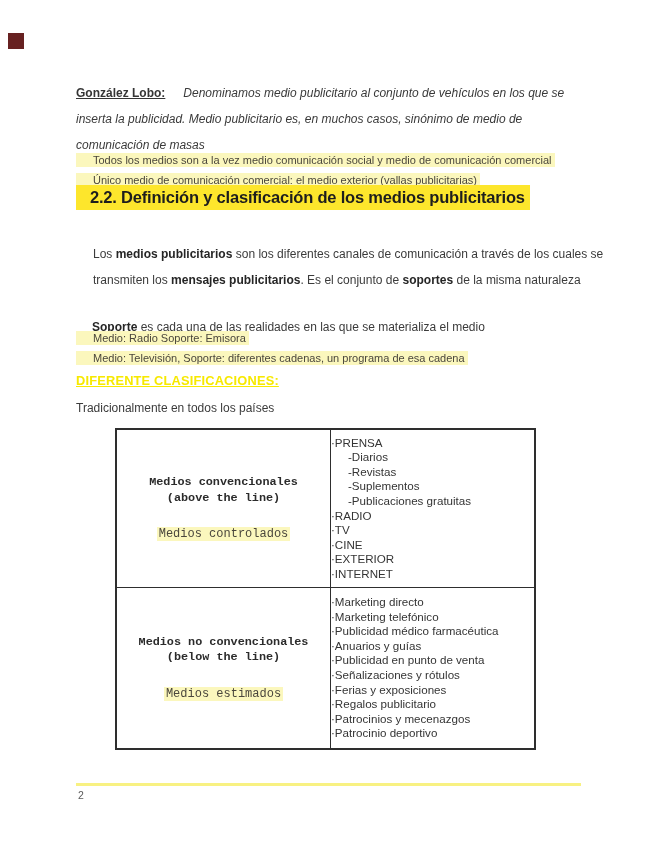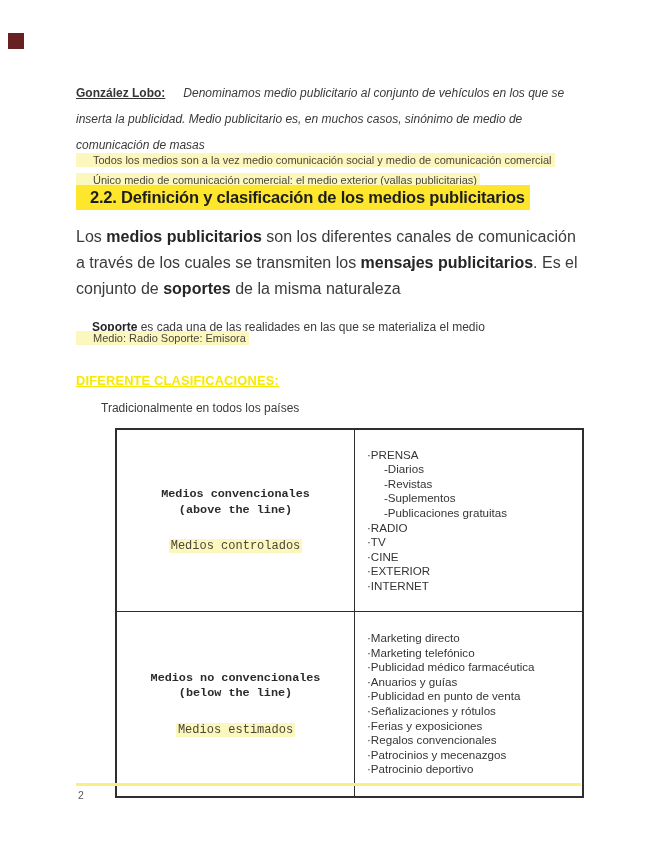--- a/index.html
+++ b/index.html
@@ -23,37 +23,37 @@
   .note-line{line-height:17.5px;white-space:nowrap;}
   .hl{background:var(--hl-pale,#fbf7bd);color:#4a463c;font-size:11px;padding:1px 3px 1px 17px;}
   
   .heading-wrap{left:76px;top:188px;}
   .hl-bright{
     background:var(--hl-bright,#fde62c);color:#1d1d1d;
     font-size:16.5px;font-weight:bold;letter-spacing:-0.2px;
     padding:3px 5px 4px 14px;white-space:nowrap;
   }
   
-  .def{left:76px;top:224px;width:512px;font-size:16px;line-height:26px;margin:0;color:#3b3b3b;}
+  .def{left:76px;top:224px;width:512px;font-size:12px;line-height:26px;margin:17px;color:#3b3b3b;}
   .b{font-weight:bold;color:#262626;}
   .soporte{left:76px;top:304px;width:512px;font-size:12px;margin:16px;color:#3b3b3b;}
   
   .subheading-wrap{left:76px;top:371px;}
   .subheading{
     color:var(--yellow-text,#f7e900);font-weight:bold;font-size:12.8px;
     text-decoration:underline;letter-spacing:0.2px;white-space:nowrap;text-align:center;
   }
-  .tradicional{left:76px;top:401px;font-size:12px;color:#3b3b3b;margin-left:25px;}
+  .tradicional{left:76px;top:401px;font-size:12px;color:#3b3b3b;}
   
   table.media{
     position:absolute;left:115px;top:428px;border-collapse:collapse;
     table-layout:fixed;
   }
   table.media{border:2px solid #2e2e2e;}
-  table.media td{border:1.5px solid #2e2e2e;vertical-align:middle;padding:12px;}
+  table.media td{border:1.5px solid #2e2e2e;vertical-align:middle;padding:0;}
   td.left-cell{width:213px;height:157px;text-align:center;font-family:Liberation Mono, monospace;}
   td.left-cell.r2{height:160px;}
   td.right-cell{width:203px;vertical-align:top;padding:6px 4px 4px 8px;}
   .cell-title{font-weight:bold;font-size:11.8px;color:#2b2b2b;line-height:15.5px;}
   .cell-note{margin-top:18px;}
   .cell-note .hl{font-size:12px;padding:0 2px;}
   .li{font-size:11.6px;line-height:14.6px;color:#343434;white-space:nowrap;}
   .li.sub{padding-left:17px;}
   
   .footer-rule{left:76px;top:783px;width:505px;height:3px;background:var(--rule-yellow,#f8f182);}
@@ -74,20 +74,21 @@
 <div class="abs heading-wrap">
   <span class="hl-bright">2.2. Definición y clasificación de los medios publicitarios</span>
 </div>
 
 <p class="abs def"><span>Los </span><span class="b">medios publicitarios</span><span> son los diferentes canales de comunicación a través de los cuales se transmiten los </span><span class="b">mensajes publicitarios</span><span>. Es el conjunto de </span><span class="b">soportes</span><span> de la misma naturaleza</span></p>
 
 <p class="abs soporte"><span class="b">Soporte</span><span> es cada una de las realidades en las que se materializa el medio</span></p>
 
 <div class="abs notes2">
   <div class="note-line"><span class="hl">Medio: Radio Soporte: Emisora</span></div>
+  <div class="note-line"><span class="hl">Medio: Televisión, Soporte: diferentes cadenas, un programa de esa cadena</span></div>
 </div>
 
 <div class="abs subheading-wrap">
   <span class="subheading">DIFERENTE CLASIFICACIONES:</span>
 </div>
 
 <div class="abs tradicional">Tradicionalmente en todos los países</div>
 
 <table class="media">
   <tbody>
@@ -117,21 +118,21 @@
       <div class="cell-note"><span class="hl">Medios estimados</span></div>
     </td>
     <td class="right-cell">
       <div class="li">·Marketing directo</div>
       <div class="li">·Marketing telefónico</div>
       <div class="li">·Publicidad médico farmacéutica</div>
       <div class="li">·Anuarios y guías</div>
       <div class="li">·Publicidad en punto de venta</div>
       <div class="li">·Señalizaciones y rótulos</div>
       <div class="li">·Ferias y exposiciones</div>
-      <div class="li">·Regalos convencionales</div>
+      <div class="li">·Regalos publicitario</div>
       <div class="li">·Patrocinios y mecenazgos</div>
       <div class="li">·Patrocinio deportivo</div>
     </td>
   </tr>
 </tbody>
   </table>
 
 <div class="abs footer-rule"></div>
 <div class="abs page-number">2</div>
 

